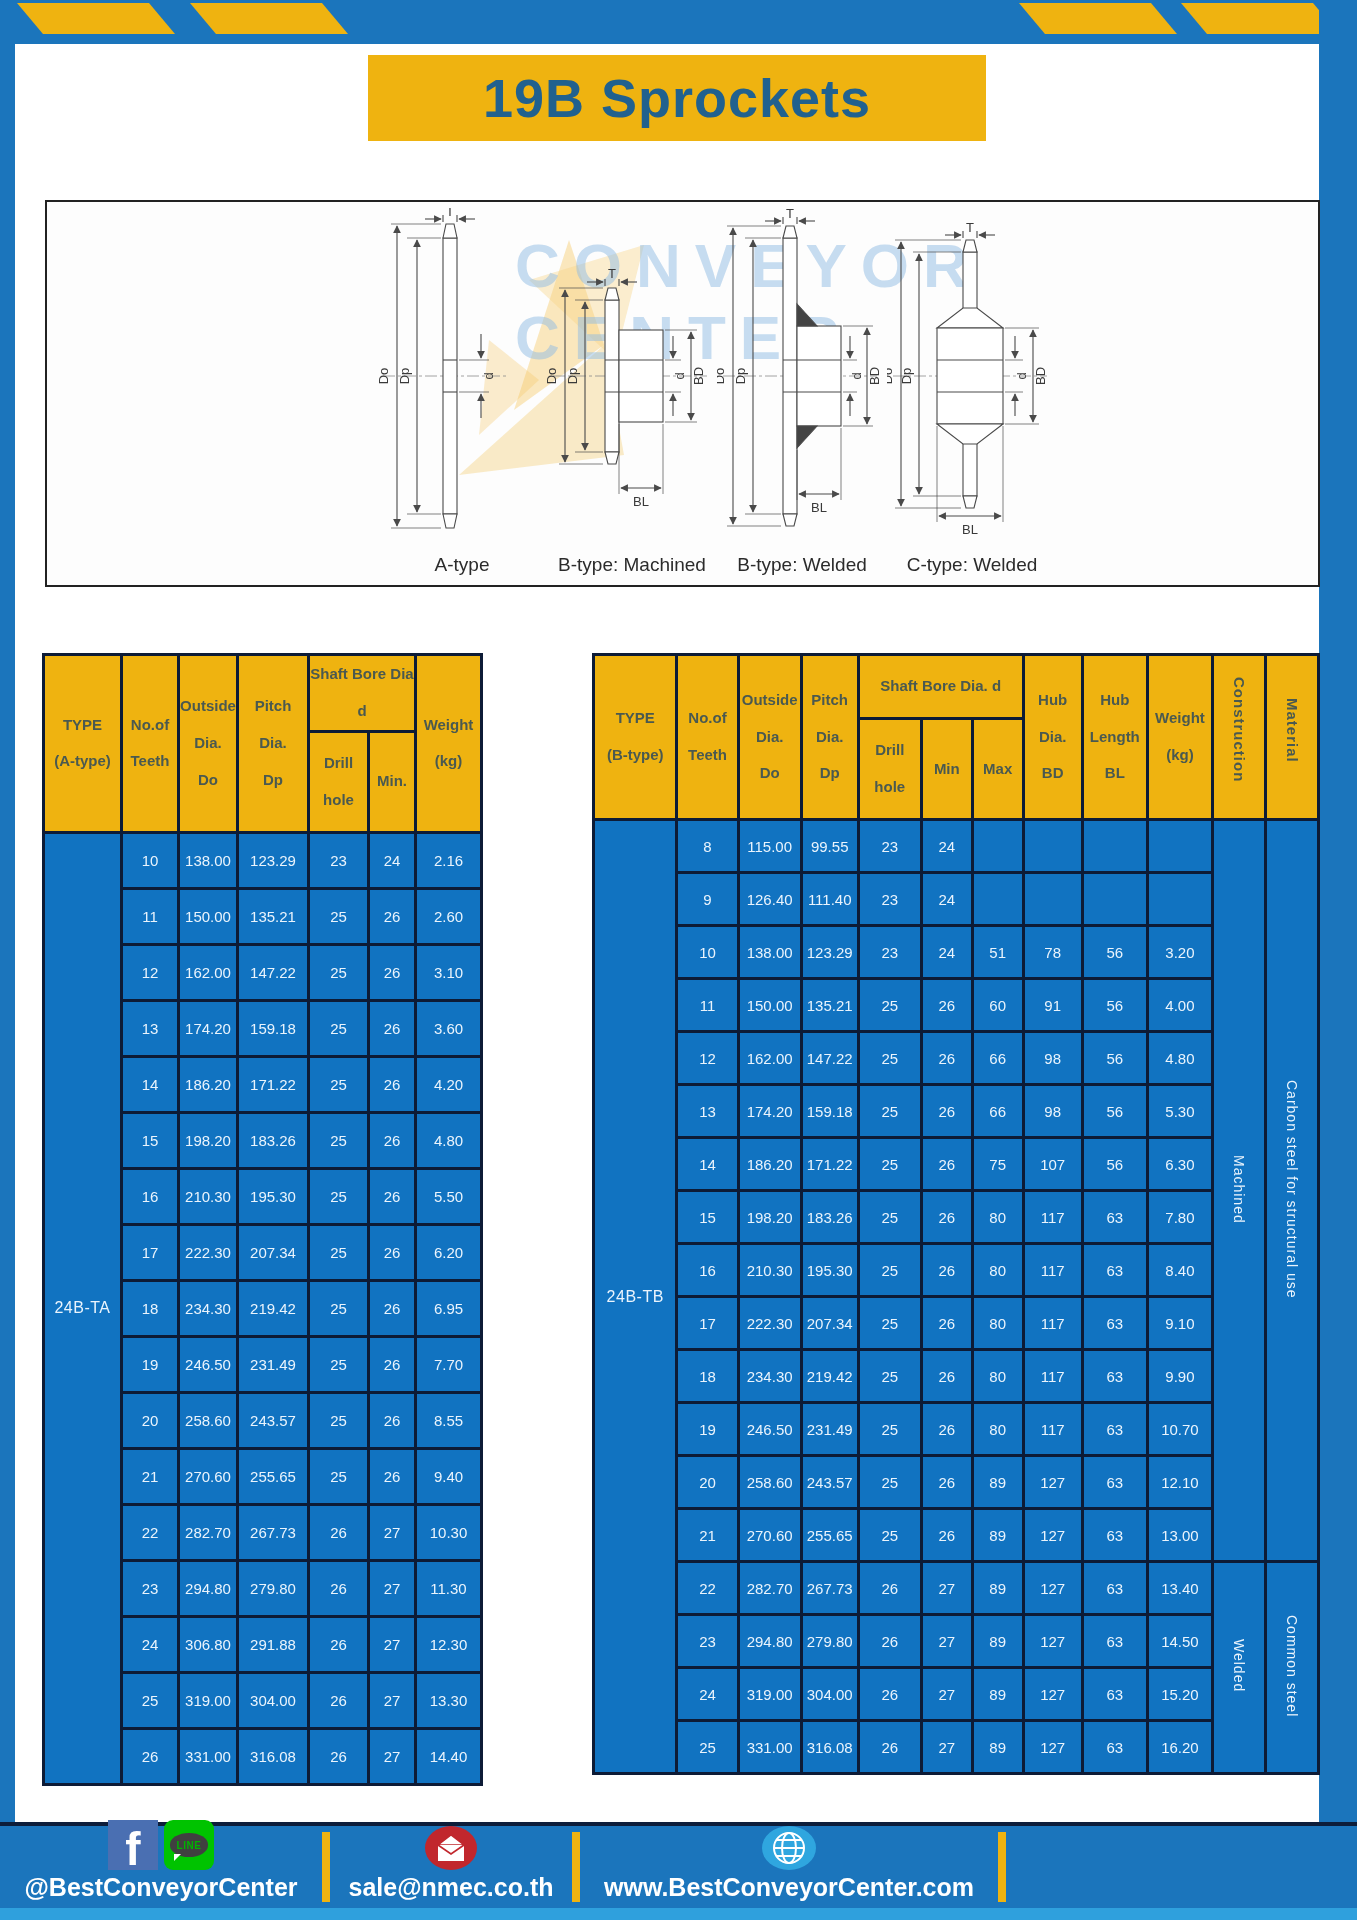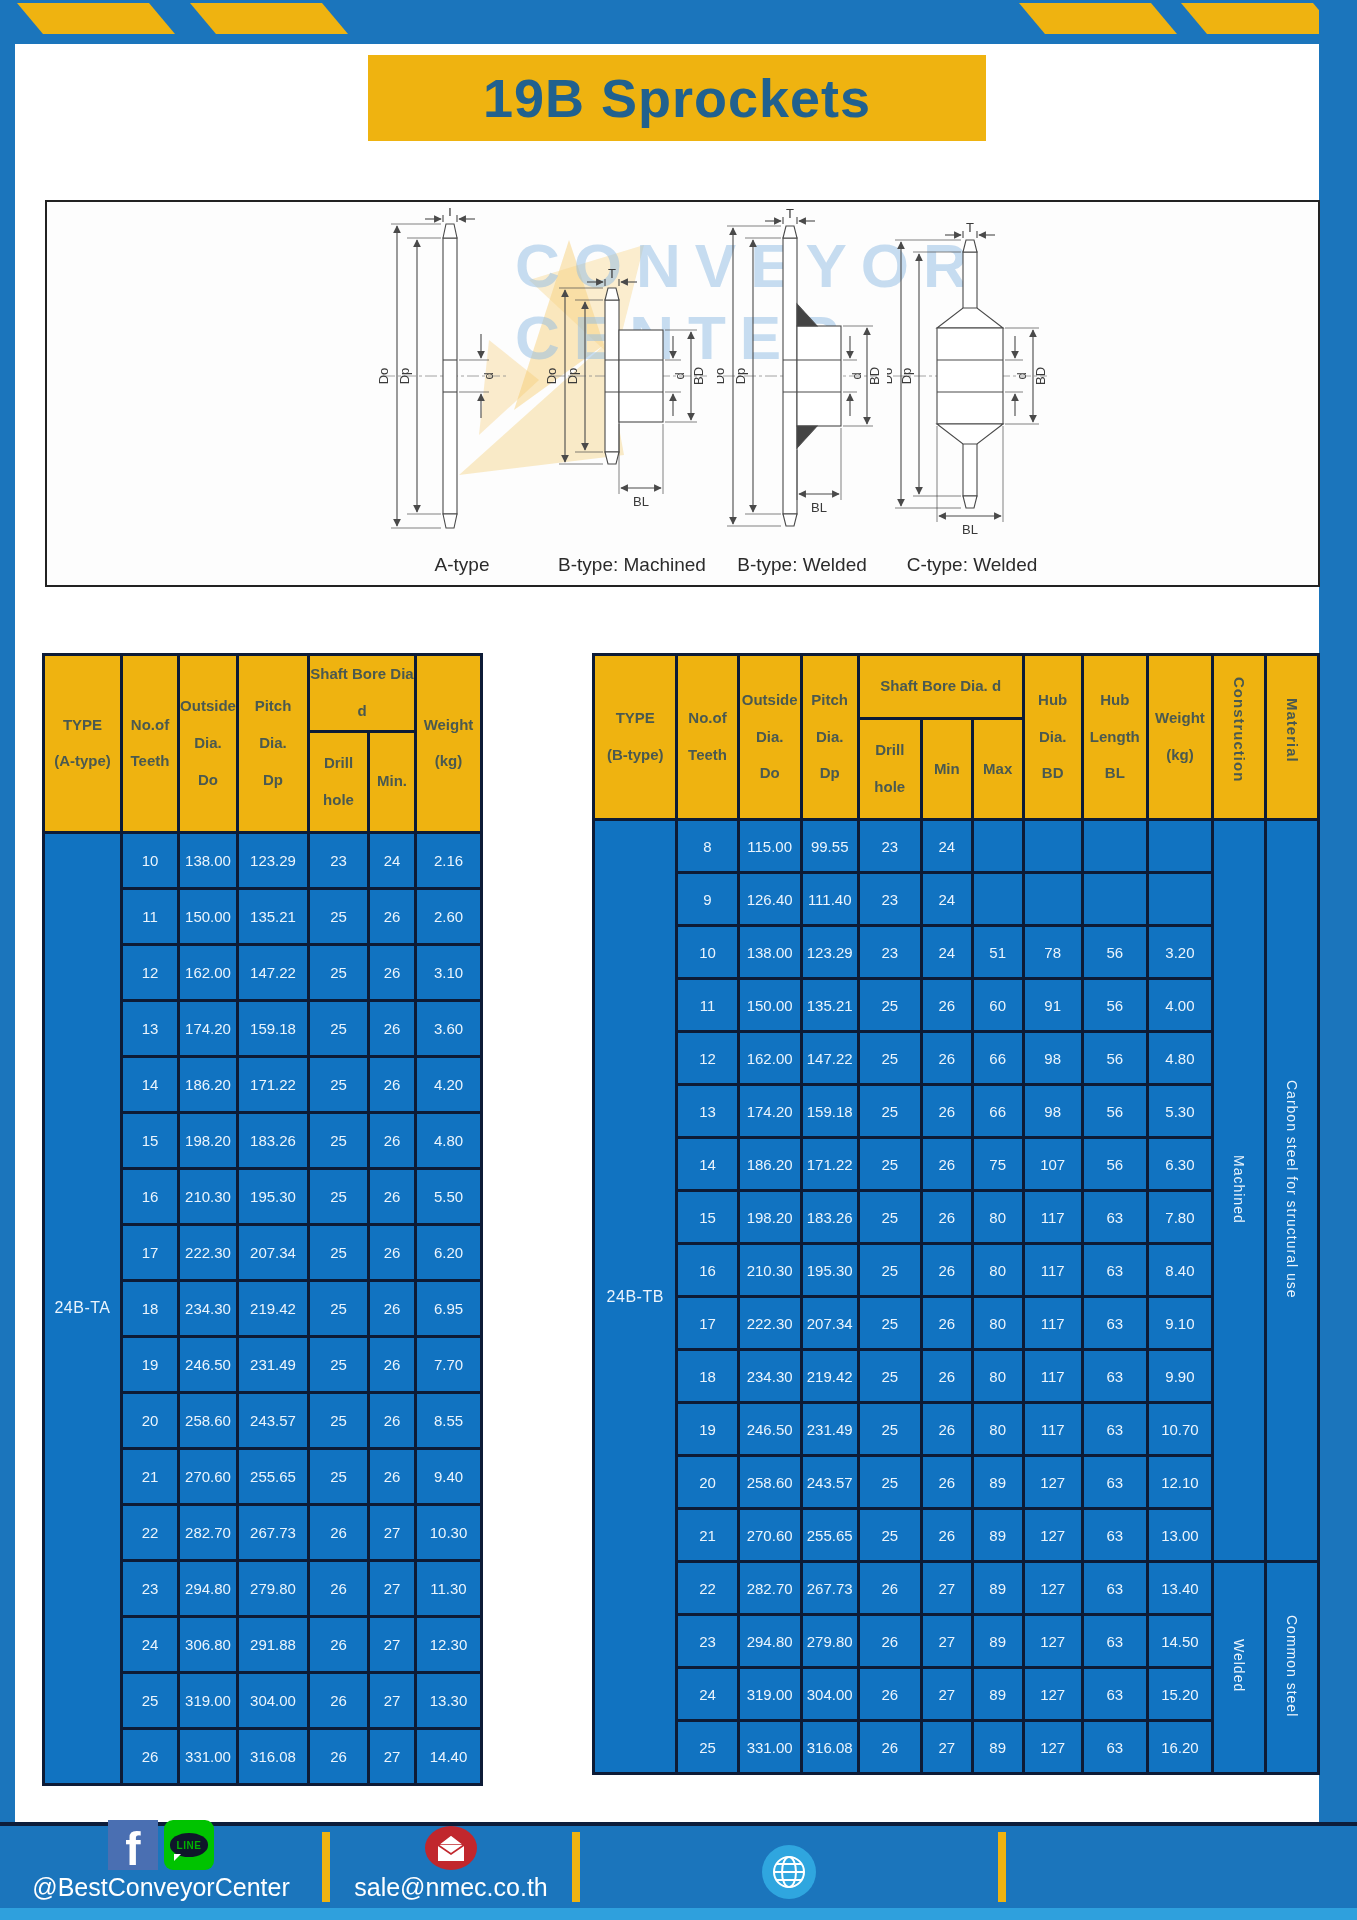--- a/index.html
+++ b/index.html
@@ -43,27 +43,27 @@
   td.type-cell{font-size:16px;letter-spacing:0.5px;}
   .vcell{writing-mode:vertical-rl;display:inline-block;letter-spacing:1px;}
   th .vcell{line-height:1.1;}
   td.vert{font-size:14px;}
   
   .footer{position:absolute;left:0;top:1822px;width:1357px;height:98px;}
   .footer-line{height:4px;background:#0d1d3a;}
   .footer-bar{height:82px;background:#1b75bc;display:flex;align-items:stretch;}
   .footer-strip{height:12px;background:#2fa0dd;}
   .fgroup{display:flex;flex-direction:column;align-items:center;justify-content:flex-end;padding-bottom:6px;}
-  .ftext{color:#ffffff;font-weight:normal;font-size:25px;white-space:nowrap;}
+  .ftext{color:#ffffff;font-weight:bold;font-size:25px;white-space:nowrap;}
   .fdiv{width:8px;background:#efb310;margin:6px 0;}
   .ficons{display:flex;gap:6px;align-items:flex-end;margin-bottom:3px;}
   .fb-icon{width:50px;height:50px;background:#4a6fb2;color:#fff;font-weight:bold;font-size:46px;
     display:flex;align-items:flex-end;justify-content:center;overflow:hidden;line-height:0.92;}
   .line-icon{width:50px;height:50px;background:#00c300;border-radius:9px;display:flex;align-items:center;justify-content:center;position:relative;}
-  .line-bubble{width:38px;height:24px;background:#0f172a;border-radius:50% / 48%;display:flex;align-items:center;justify-content:center;}
+  .line-bubble{width:38px;height:24px;background:#404040;border-radius:50% / 48%;display:flex;align-items:center;justify-content:center;}
   .line-bubble span{color:#00b300;font-size:10px;font-weight:bold;letter-spacing:0.5px;}
   .line-tail{position:absolute;left:10px;bottom:9px;width:0;height:0;border-left:7px solid #fff;border-bottom:7px solid transparent;}
   .mail-icon{width:52px;height:56px;background:#c1272d;border-radius:50%;display:flex;align-items:center;justify-content:center;margin-bottom:3px;}
   .globe-icon{width:54px;height:54px;border-radius:50%;background:#2fa6df;display:flex;align-items:center;justify-content:center;margin-bottom:3px;}
   .phone-icon{width:54px;height:54px;border-radius:50%;background:#f3c71c;display:flex;align-items:center;justify-content:center;margin-bottom:3px;}
 </style>
 </head>
 <body>
 
 <div class="band-top">
@@ -744,17 +744,18 @@
         <svg width="40" height="40" viewBox="0 0 40 40">
           <g stroke="#fff" stroke-width="2" fill="none">
             <circle cx="20" cy="20" r="15"></circle>
             <ellipse cx="20" cy="20" rx="7" ry="15"></ellipse>
             <line x1="5" y1="20" x2="35" y2="20"></line>
             <line x1="7" y1="12" x2="33" y2="12"></line>
             <line x1="7" y1="28" x2="33" y2="28"></line>
           </g>
         </svg>
       </div>
+      <div class="ftext">www.BestConveyorCenter.com</div>
     </div>
     <div class="fdiv"></div>
   </div>
   <div class="footer-strip"></div>
 </div>
 
 </body></html>

